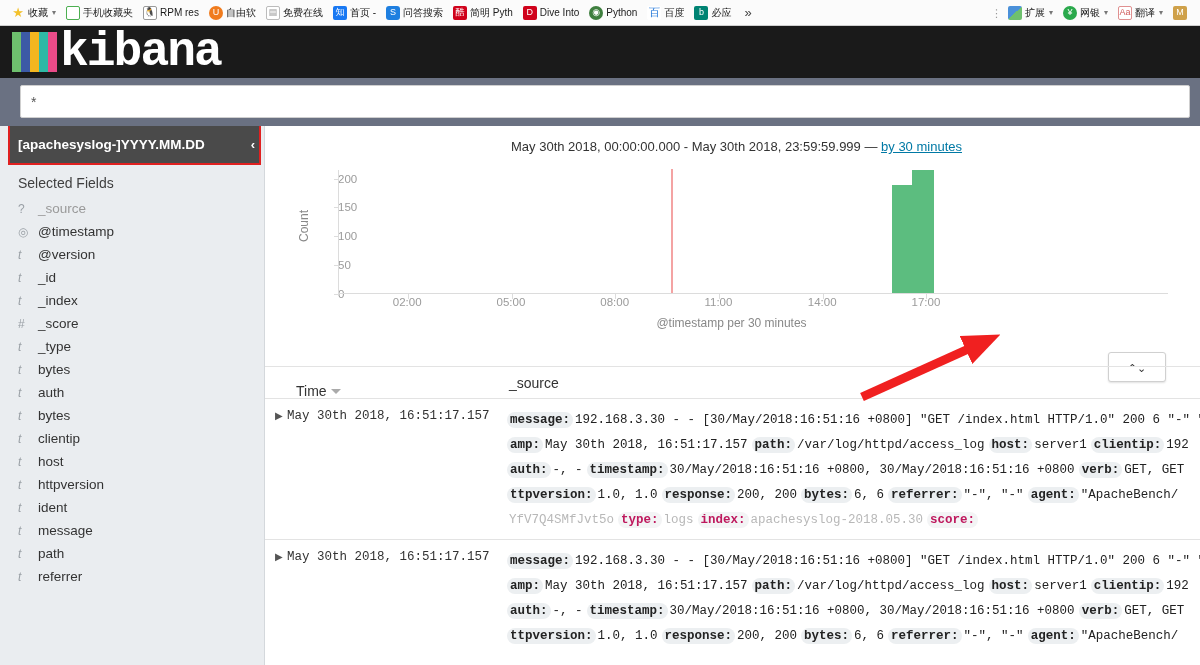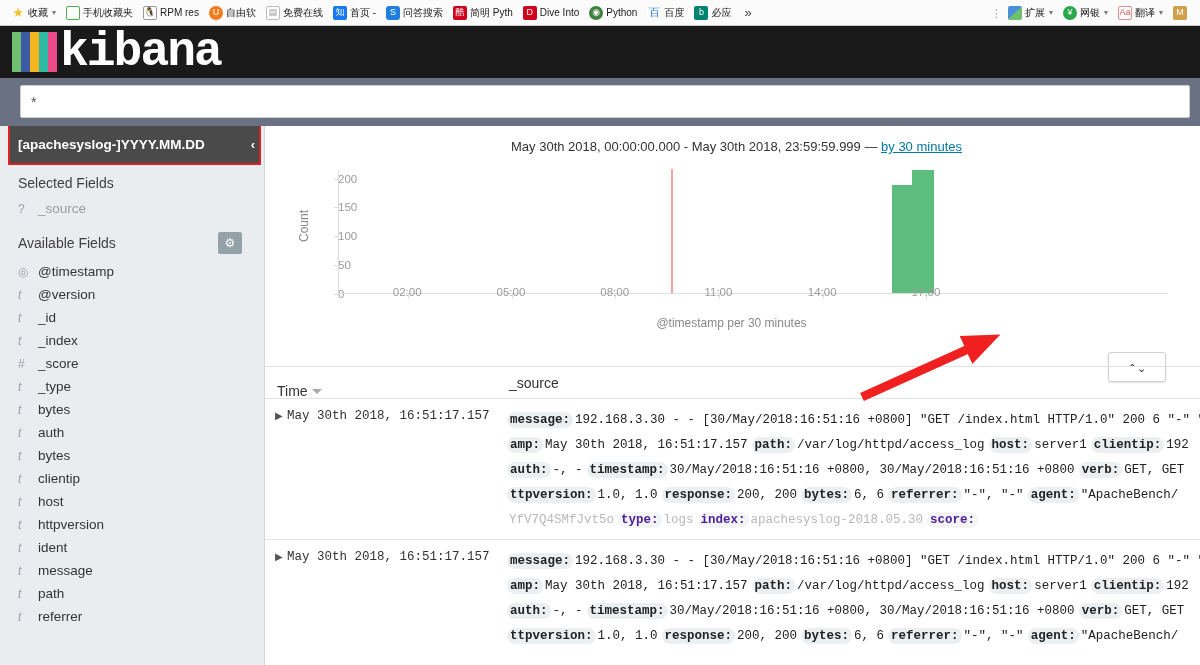--- a/index.html
+++ b/index.html
@@ -256,21 +256,21 @@
     border-left: 1px solid #dcdcdc;
     border-bottom: 1px solid #dcdcdc;
   }
   .tick-mark {
     position: absolute;
     left: -5px; width: 5px;
     border-top: 1px solid #dcdcdc;
   }
   .x-tick {
     position: absolute;
-    top: 116px;
+    top: 126px;
     font-size: 11.5px;
     color: #9b9b9b;
     transform: translateX(-50%);
     white-space: nowrap;
   }
   .x-tick-mark {
     position: absolute;
     top: 0; height: 5px;
     border-left: 1px solid #dcdcdc;
   }
@@ -322,21 +322,21 @@
     border-top: 1px solid #e3e3e3;
   }
   #table-head {
     display: flex;
     height: 32px;
     align-items: center;
     border-bottom: 1px solid #e3e3e3;
     font-size: 14px;
     color: #333;
   }
-  .th-time { width: 242px; padding-left: 12px; display: flex; align-items: center; gap: 4px; cursor: pointer; margin-top: 17px;}
+  .th-time { width: 242px; padding-left: 31px; display: flex; align-items: center; gap: 4px; cursor: pointer; margin-top: 17px;}
   .sort-caret {
     width: 0; height: 0;
     border-left: 5px solid transparent;
     border-right: 5px solid transparent;
     border-top: 5px solid #aaa;
     display: inline-block;
   }
   .th-source { padding-left: 2px; }
   .doc-row {
     display: flex;
@@ -370,21 +370,21 @@
     padding-right: 0;
   }
   .fkey {
     background: #eceff1;
     font-weight: bold;
     padding: 1px 3px;
     border-radius: 8px;
   }
   .fval { padding: 0 4px 0 2px; }
   .doc-source.meta-line .fkey,
-  .meta .fkey { background: #f3f4f5; font-weight: bold; color: #4c1d95; }
+  .meta .fkey { background: #f3f4f5; font-weight: bold; color: #be185d; }
   .meta { color: #b8b8b8; }
   .meta .fval { color: #b8b8b8; }
 </style>
 </head>
 <body>
 
 <div id="bookmark-bar">
   <div id="bm-items" style="display: flex;">
       <div class="bm">
         <span class="fav-star">★</span>
@@ -490,24 +490,20 @@
     <div class="side-heading">
       <span>Selected Fields</span>
     </div>
     <div id="selected-fields-list">
         <div class="field-row muted">
           <span class="field-type nonitalic">?</span>
           <span class="field-name">_source</span>
         </div>
       </div>
 
-    <div class="side-heading">
-      <span>Available Fields</span>
-      <span class="gear">⚙</span>
-    </div>
     <div id="available-fields-list">
         <div class="field-row">
           <span class="field-type nonitalic">◎</span>
           <span class="field-name">@timestamp</span>
         </div>
         <div class="field-row">
           <span class="field-type">t</span>
           <span class="field-name">@version</span>
         </div>
         <div class="field-row">

